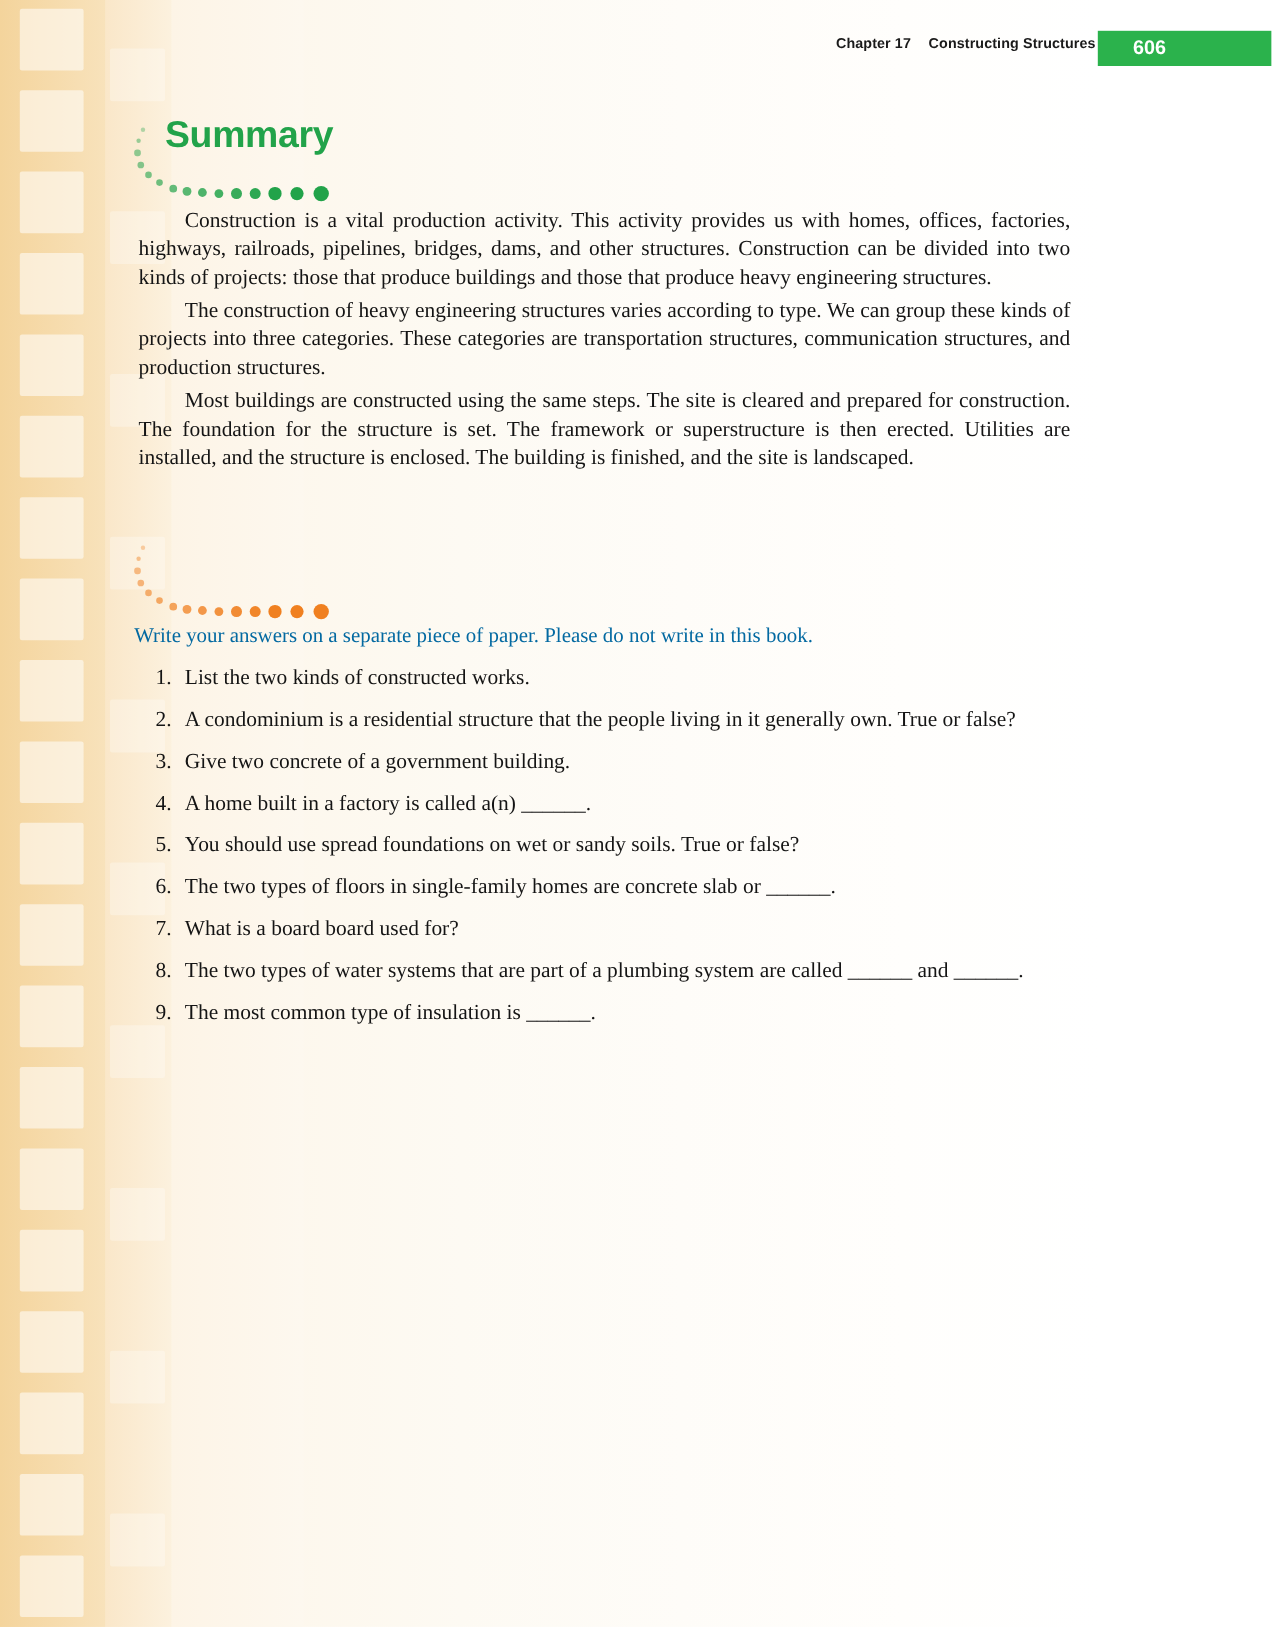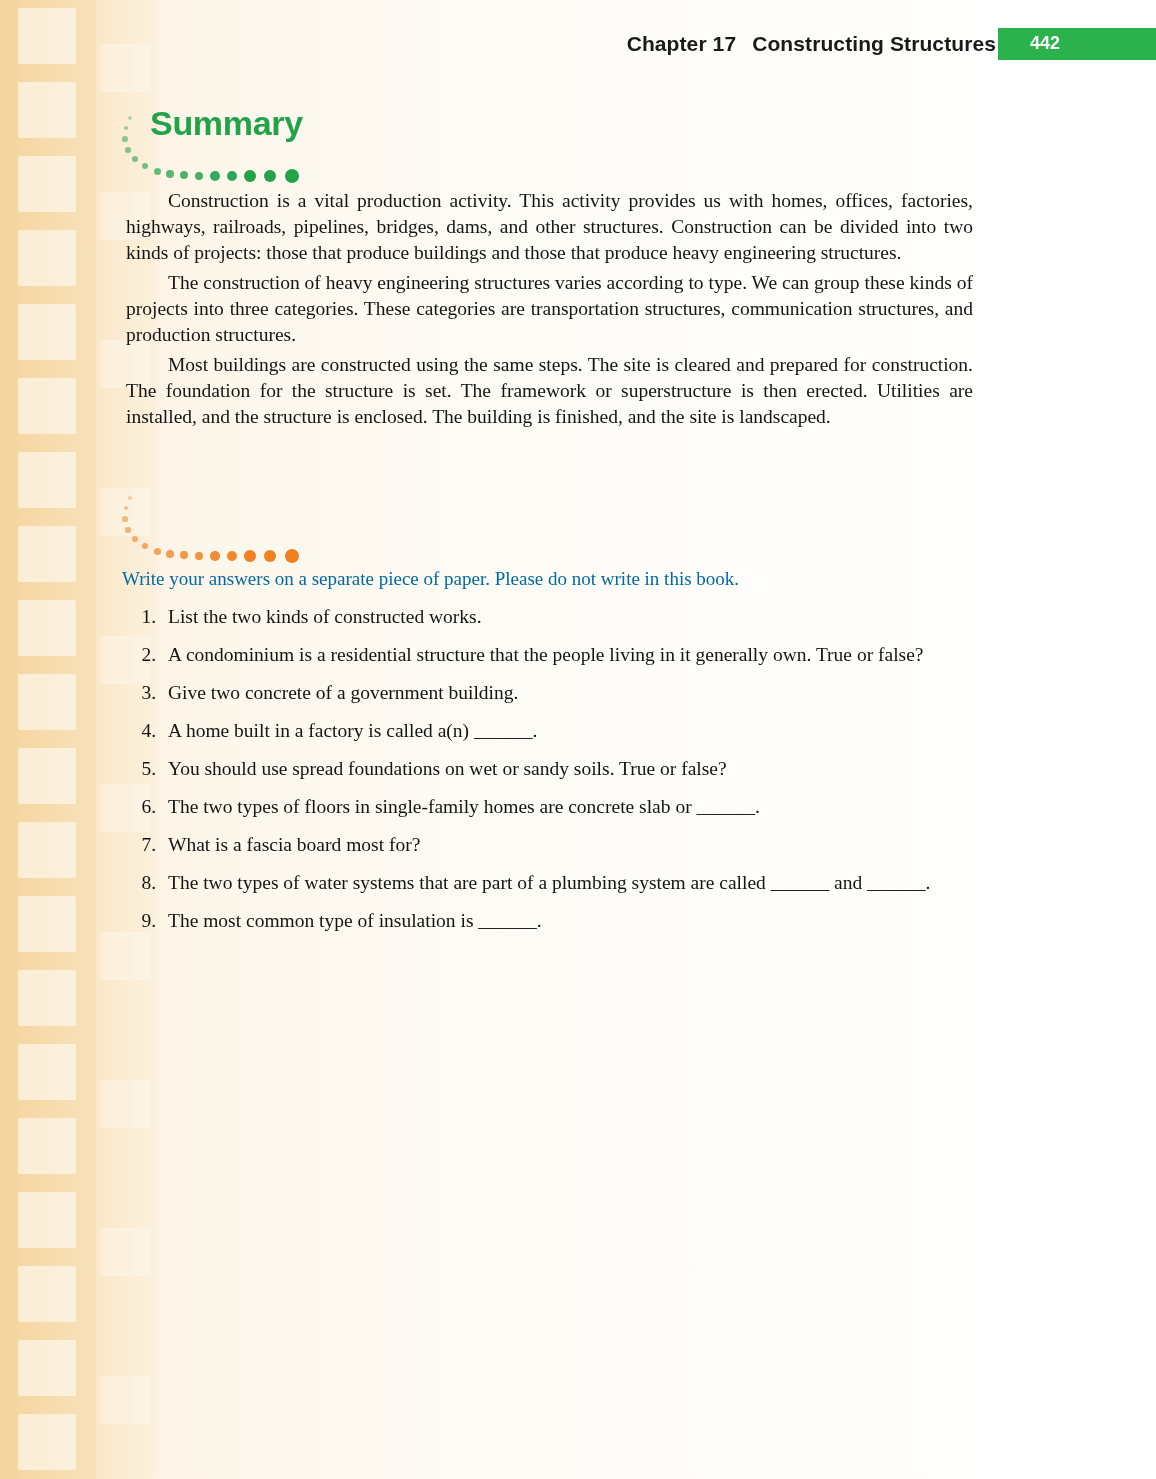--- a/index.html
+++ b/index.html
@@ -58,21 +58,21 @@
     top: 28px; left: 0; width: 1156px;
     z-index: 5;
     height: 34px;
   }
   .header-title {
     position: absolute;
     right: 160px;
     top: 4px;
     font-family: "Liberation Sans", sans-serif;
     font-weight: bold;
-    font-size: 21px;
+    font-size: 13px;
     color: #1a1a1a;
     letter-spacing: 0.1px;
     white-space: nowrap;
   }
   .header-chapter {
     margin-right: 16px;
   }
   .page-number-band {
     position: absolute;
     right: 0;
@@ -212,21 +212,21 @@
     <div class="sq" style="left: 18px; top: 1340px; width: 58px; height: 56px;"></div>
     <div class="sq dim" style="left: 100px; top: 1376px; width: 50px; height: 48px;"></div>
     <div class="sq" style="left: 18px; top: 1414px; width: 58px; height: 56px;"></div>
   </div>
 
 <div class="header">
   <div class="header-title">
     <span class="header-chapter">Chapter 17</span><span>Constructing Structures</span>
   </div>
   <div class="page-number-band"></div>
-  <div class="page-number">442</div>
+  <div class="page-number">606</div>
 </div>
 
 <div class="content">
 
   <div class="section-head summary-head">
     <div class="dots" id="summary-dots">
         <div class="dot" style="left: 5.8px; top: 19.8px; width: 4.4px; height: 4.4px; background: rgb(34, 163, 74); opacity: 0.35;"></div>
         <div class="dot" style="left: 1.6px; top: 29.6px; width: 4.8px; height: 4.8px; background: rgb(34, 163, 74); opacity: 0.45;"></div>
         <div class="dot" style="left: 0.4px; top: 40.4px; width: 5.2px; height: 5.2px; background: rgb(34, 163, 74); opacity: 0.5;"></div>
         <div class="dot" style="left: 3.2px; top: 51.2px; width: 5.6px; height: 5.6px; background: rgb(34, 163, 74); opacity: 0.55;"></div>
@@ -272,19 +272,19 @@
 
     <p class="intro-note">Write your answers on a separate piece of paper. Please do not write in this book.</p>
 
     <ol class="questions" id="question-list">
         <li><span class="num">1.</span><span>List the two kinds of constructed works.</span></li>
         <li><span class="num">2.</span><span>A condominium is a residential structure that the people living in it generally own. True or false?</span></li>
         <li><span class="num">3.</span><span>Give two concrete of a government building.</span></li>
         <li><span class="num">4.</span><span>A home built in a factory is called a(n) ______.</span></li>
         <li><span class="num">5.</span><span>You should use spread foundations on wet or sandy soils. True or false?</span></li>
         <li><span class="num">6.</span><span>The two types of floors in single-family homes are concrete slab or ______.</span></li>
-        <li><span class="num">7.</span><span>What is a fascia board most for?</span></li>
+        <li><span class="num">7.</span><span>What is a board board used for?</span></li>
         <li><span class="num">8.</span><span>The two types of water systems that are part of a plumbing system are called ______ and ______.</span></li>
         <li><span class="num">9.</span><span>The most common type of insulation is ______.</span></li>
       </ol>
   </div>
 
 </div>
 
 </body></html>

